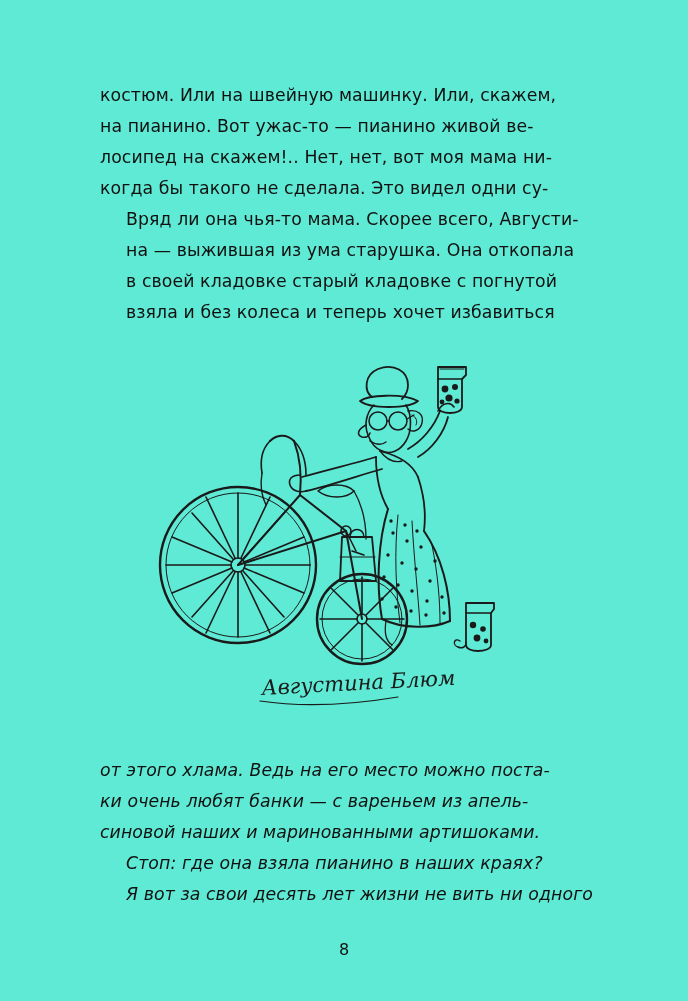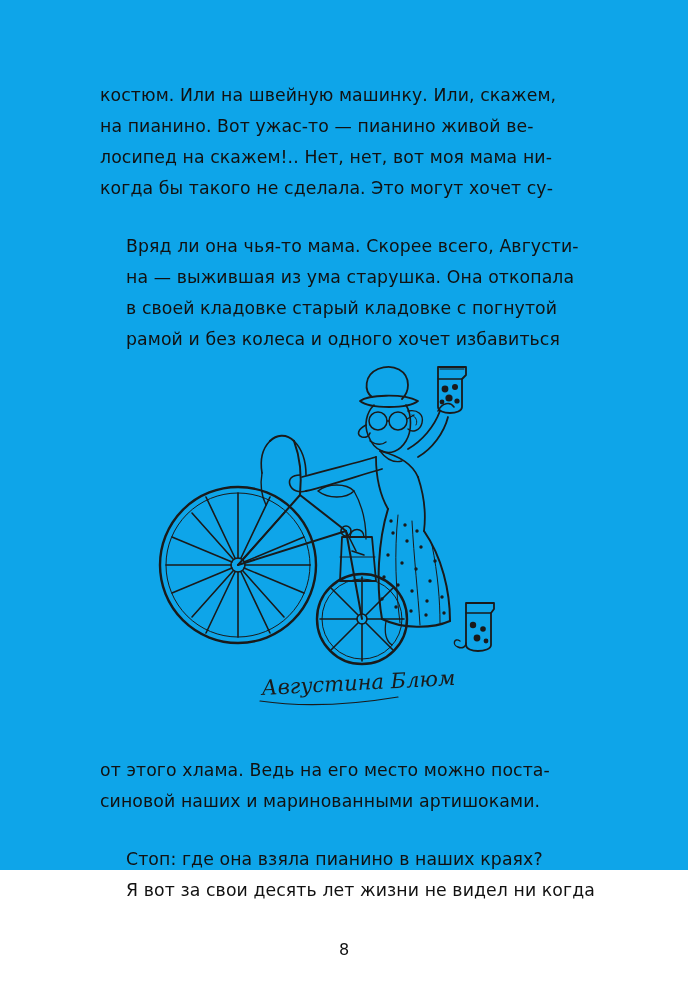--- a/index.html
+++ b/index.html
@@ -12,37 +12,37 @@
     height: 1001px;
     position: relative;
     font-family: "DejaVu Sans", sans-serif;
     color: #111111;
     overflow: hidden;
   }
   .page {
     position: absolute;
     left: 0; top: 0;
     width: 688px;
-    height: 870px;
-    background: #0ea5e9;
+    height: 1001px;
+    background: #5eead4;
   }
   .text-col {
     position: absolute;
     left: 100px;
     width: 490px;
     font-size: 17.3px;
     line-height: 31px;
     text-align: justify;
     text-justify: inter-word;
     letter-spacing: 0.1px;
   }
   .block-top { top: 80px; }
-  .block-bottom { top: 755px; }
+  .block-bottom { top: 755px; font-style: italic; }
   .para { margin: 0; }
-  .para.indent { text-indent: 26px; margin-top: 27px; }
+  .para.indent { text-indent: 26px; }
   .line {
     display: block;
     white-space: nowrap;
   }
 
   .page-number {
     position: absolute;
     top: 940px;
     left: 0;
     width: 688px;
@@ -64,27 +64,27 @@
 </head>
 <body>
 
 <div class="page">
 
   <div class="text-col block-top">
     <p class="para">
       <span class="line">костюм. Или на швейную машинку. Или, скажем,</span>
       <span class="line">на пианино. Вот ужас-то — пианино живой ве-</span>
       <span class="line">лосипед на скажем!.. Нет, нет, вот моя мама ни-</span>
-      <span class="line">когда бы такого не сделала. Это могут хочет су-</span>
+      <span class="line">когда бы такого не сделала. Это видел одни су-</span>
     </p>
     <p class="para indent">
       <span class="line">Вряд ли она чья-то мама. Скорее всего, Августи-</span>
       <span class="line">на — выжившая из ума старушка. Она откопала</span>
       <span class="line">в своей кладовке старый кладовке с погнутой</span>
-      <span class="line">рамой и без колеса и одного хочет избавиться</span>
+      <span class="line">взяла и без колеса и теперь хочет избавиться</span>
     </p>
   </div>
 
   <div class="illustration">
     <svg width="400" height="390" viewBox="0 0 400 390" xmlns="http://www.w3.org/2000/svg" fill="none" stroke="#1a1a1a" stroke-width="1.6" stroke-linecap="round" stroke-linejoin="round">
 
       <g>
         <circle cx="88" cy="220" r="78" stroke-width="2.4"></circle>
         <circle cx="88" cy="220" r="72" stroke-width="1"></circle>
         <circle cx="88" cy="220" r="7" stroke-width="1.6"></circle>
@@ -237,23 +237,24 @@
       <g>
         <text x="112" y="350" font-family="DejaVu Serif, serif" font-size="21" font-style="italic" fill="#1a1a1a" stroke="none" transform="rotate(-3 112 350)">Августина Блюм</text>
         <path d="M110 356 C 150 362, 200 360, 248 352" stroke-width="1.2"></path>
       </g>
     </svg>
   </div>
 
   <div class="text-col block-bottom">
     <p class="para">
       <span class="line">от этого хлама. Ведь на его место можно поста-</span>
+      <span class="line">ки очень любят банки — с вареньем из апель-</span>
       <span class="line">синовой наших и маринованными артишоками.</span>
     </p>
     <p class="para indent">
       <span class="line">Стоп: где она взяла пианино в наших краях?</span>
-      <span class="line">Я вот за свои десять лет жизни не видел ни когда</span>
+      <span class="line">Я вот за свои десять лет жизни не вить ни одного</span>
     </p>
   </div>
 
   <div class="page-number">8</div>
 
 </div>
 
 </body></html>

